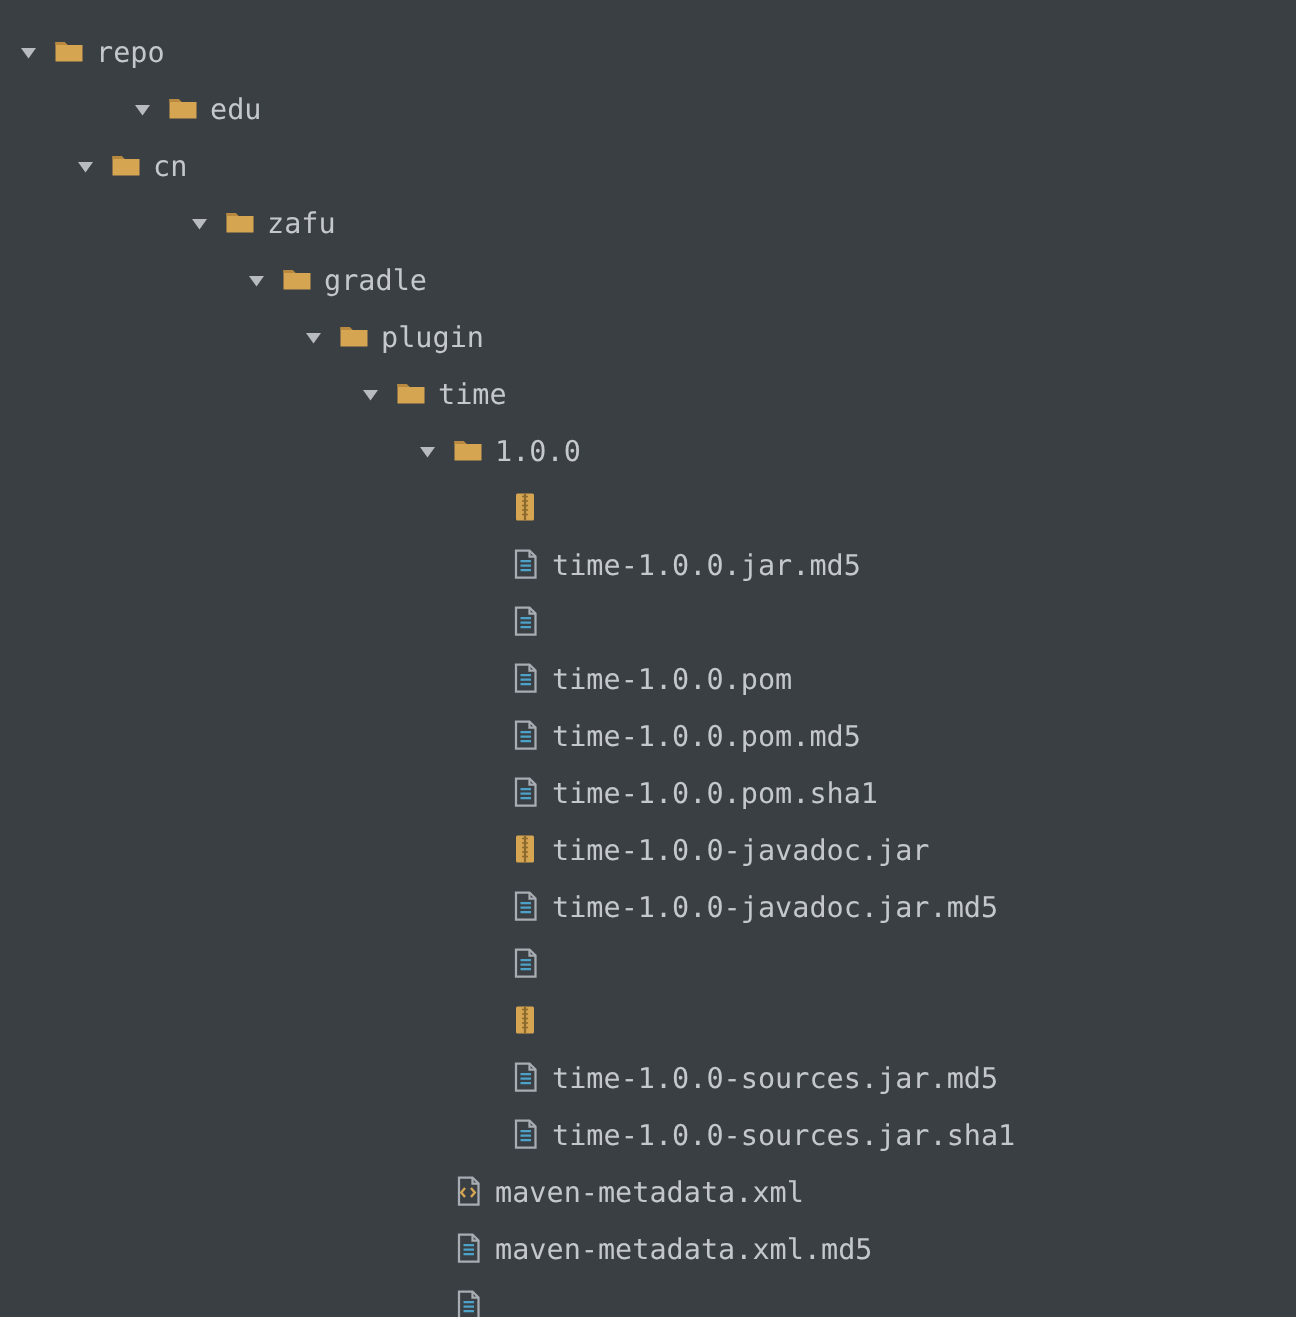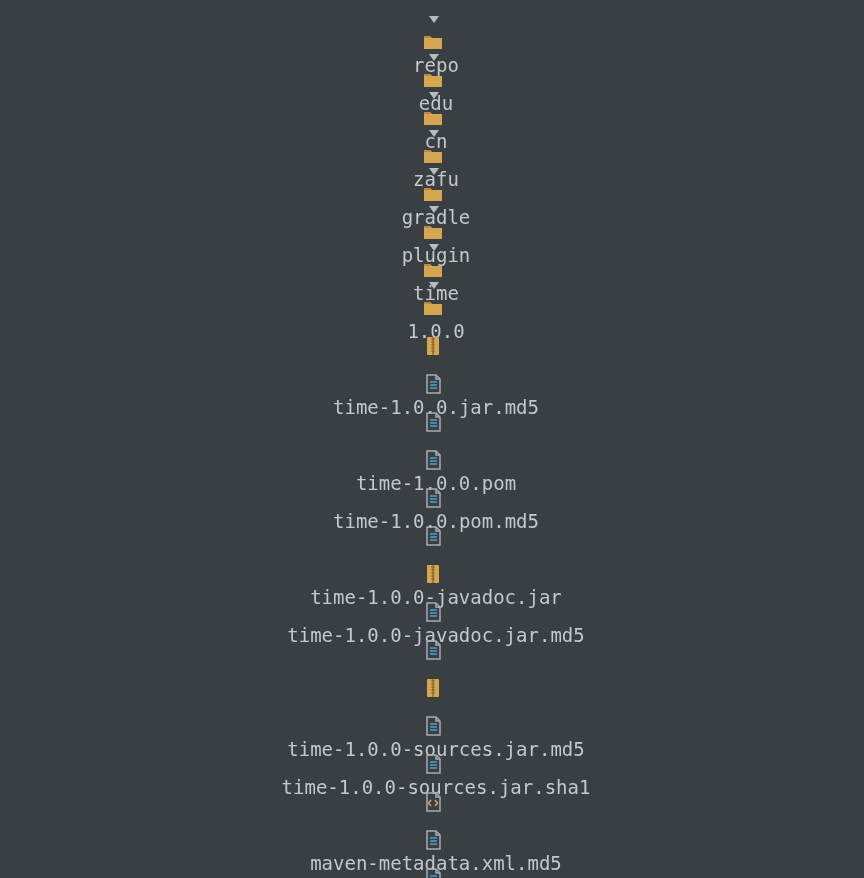--- a/index.html
+++ b/index.html
@@ -9,24 +9,23 @@
     background: #3a3f44;
     font-family: "Menlo", "Consolas", monospace;
     font-size: 19px;
     color: #c4c8cc;
     width: 864px;
     height: 878px;
     overflow: hidden;
   }
   .row {
     display: flex;
-    align-items: center;
+    align-items: flex-end;
     height: 38px;
     padding-left: 8px;
-    flex-direction: column;
   }
   .indent { display: inline-block; width: 38px; flex-shrink:0; }
   .arrow {
     width: 22px;
     height: 22px;
     flex-shrink: 0;
     display: flex;
     align-items: center;
     justify-content: center;
     margin-right: 4px;
@@ -305,20 +304,21 @@
       <span class="arrow"></span>
       <span class="icon">
         <svg viewBox="0 0 22 22">
     <path d="M5 2 L14 2 L18 6 L18 20 L5 20 Z" fill="none" stroke="#a7adb3" stroke-width="1.5"></path>
     <path d="M14 2 L14 6 L18 6" fill="none" stroke="#a7adb3" stroke-width="1.5"></path>
     <line x1="8" y1="9" x2="15" y2="9" stroke="#4da2c9" stroke-width="1.5"></line>
     <line x1="8" y1="12" x2="15" y2="12" stroke="#4da2c9" stroke-width="1.5"></line>
     <line x1="8" y1="15" x2="15" y2="15" stroke="#4da2c9" stroke-width="1.5"></line>
   </svg>
       </span>
+      <span class="label">time-1.0.0.pom.sha1</span>
     </div>
     <div class="row">
       <span class="indent"></span>
       <span class="indent"></span>
       <span class="indent"></span>
       <span class="indent"></span>
       <span class="indent"></span>
       <span class="indent"></span>
       <span class="indent"></span>
       <span class="indent"></span>
@@ -451,20 +451,21 @@
       <span class="indent"></span>
       <span class="arrow"></span>
       <span class="icon">
         <svg viewBox="0 0 22 22">
     <path d="M5 2 L14 2 L18 6 L18 20 L5 20 Z" fill="none" stroke="#a7adb3" stroke-width="1.5"></path>
     <path d="M14 2 L14 6 L18 6" fill="none" stroke="#a7adb3" stroke-width="1.5"></path>
     <polyline points="9,9 6.5,12 9,15" fill="none" stroke="#d6a552" stroke-width="1.6"></polyline>
     <polyline points="13,9 15.5,12 13,15" fill="none" stroke="#d6a552" stroke-width="1.6"></polyline>
   </svg>
       </span>
+      <span class="label">maven-metadata.xml</span>
     </div>
     <div class="row">
       <span class="indent"></span>
       <span class="indent"></span>
       <span class="indent"></span>
       <span class="indent"></span>
       <span class="indent"></span>
       <span class="indent"></span>
       <span class="indent"></span>
       <span class="arrow"></span>

